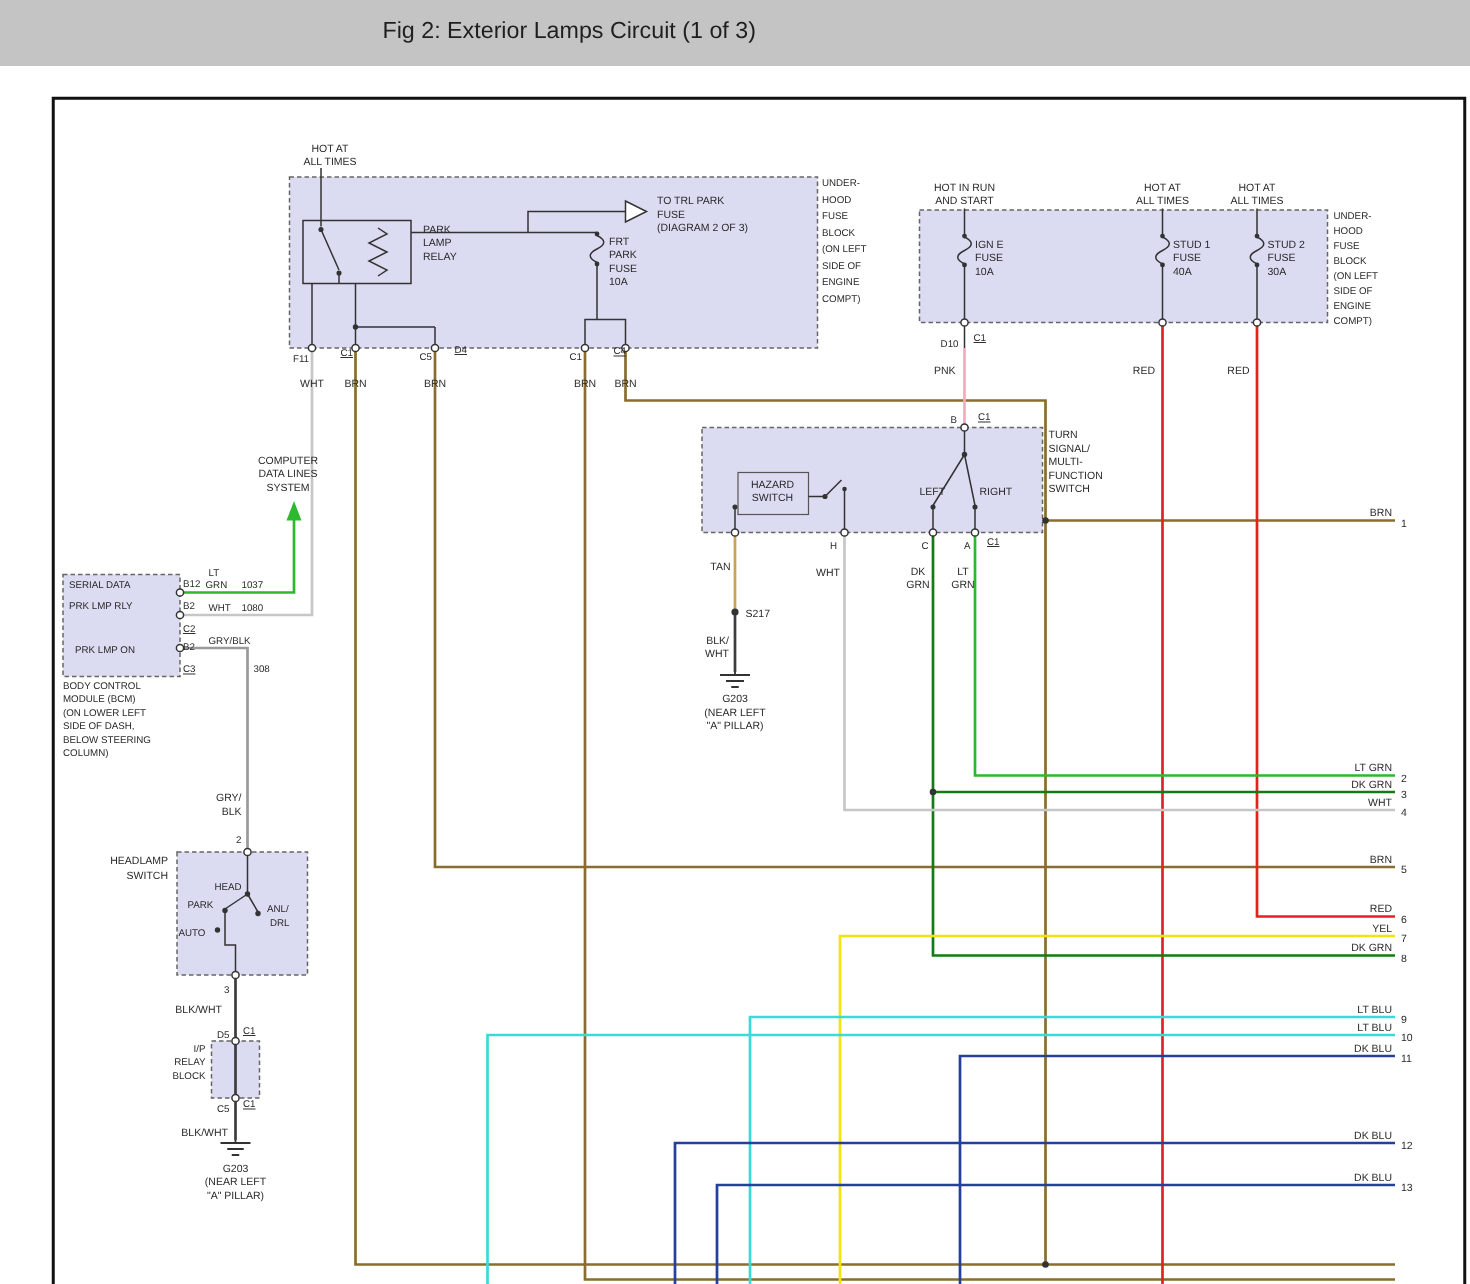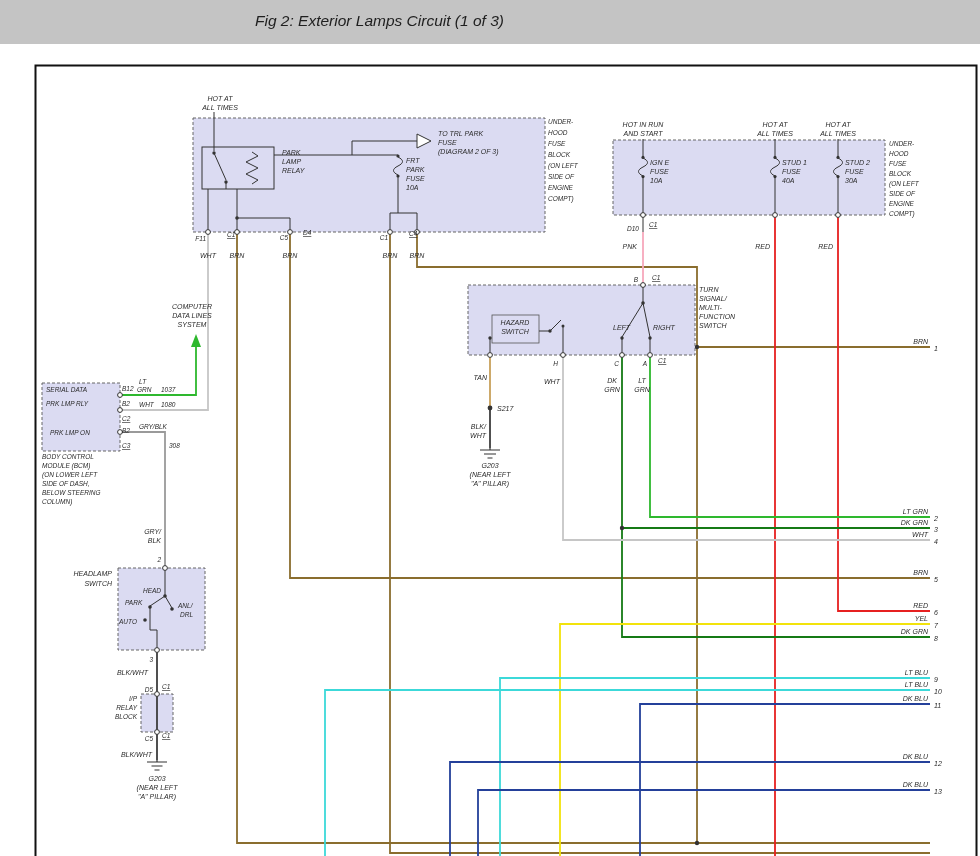--- a/index.html
+++ b/index.html
@@ -1,16 +1,16 @@
 <!DOCTYPE html>
 <html><head>
 <meta charset="utf-8">
 <style>
   html,body{margin:0;padding:0;background:#fff;width:980px;height:856px;overflow:hidden;}
-  .page{position:relative;width:980px;height:680px;font-family:"Liberation Sans",sans-serif;font-style:italic;}
+  .page{position:relative;width:980px;height:680px;font-family:"Liberation Sans",sans-serif;}
   .header{position:absolute;left:0;top:0;width:980px;height:44px;background:#c4c4c4;}
   .header .title{position:absolute;left:255px;top:12px;font-size:15.5px;color:#1f1f1f;}
   svg{position:absolute;left:0;top:0;}
   svg text{font-family:"Liberation Sans",sans-serif;font-size:7px;fill:#2a2a2a;}
   svg text.s{font-size:6.5px;}
   .panel{stroke:#666;stroke-width:1;stroke-dasharray:3,2;}
   .blk{stroke:#333;stroke-width:1;fill:none;}
   .wire{fill:none;stroke-width:1.8;}
   .bump{fill:#fff;stroke:#333;stroke-width:1;}
   .dot{fill:#333;}

